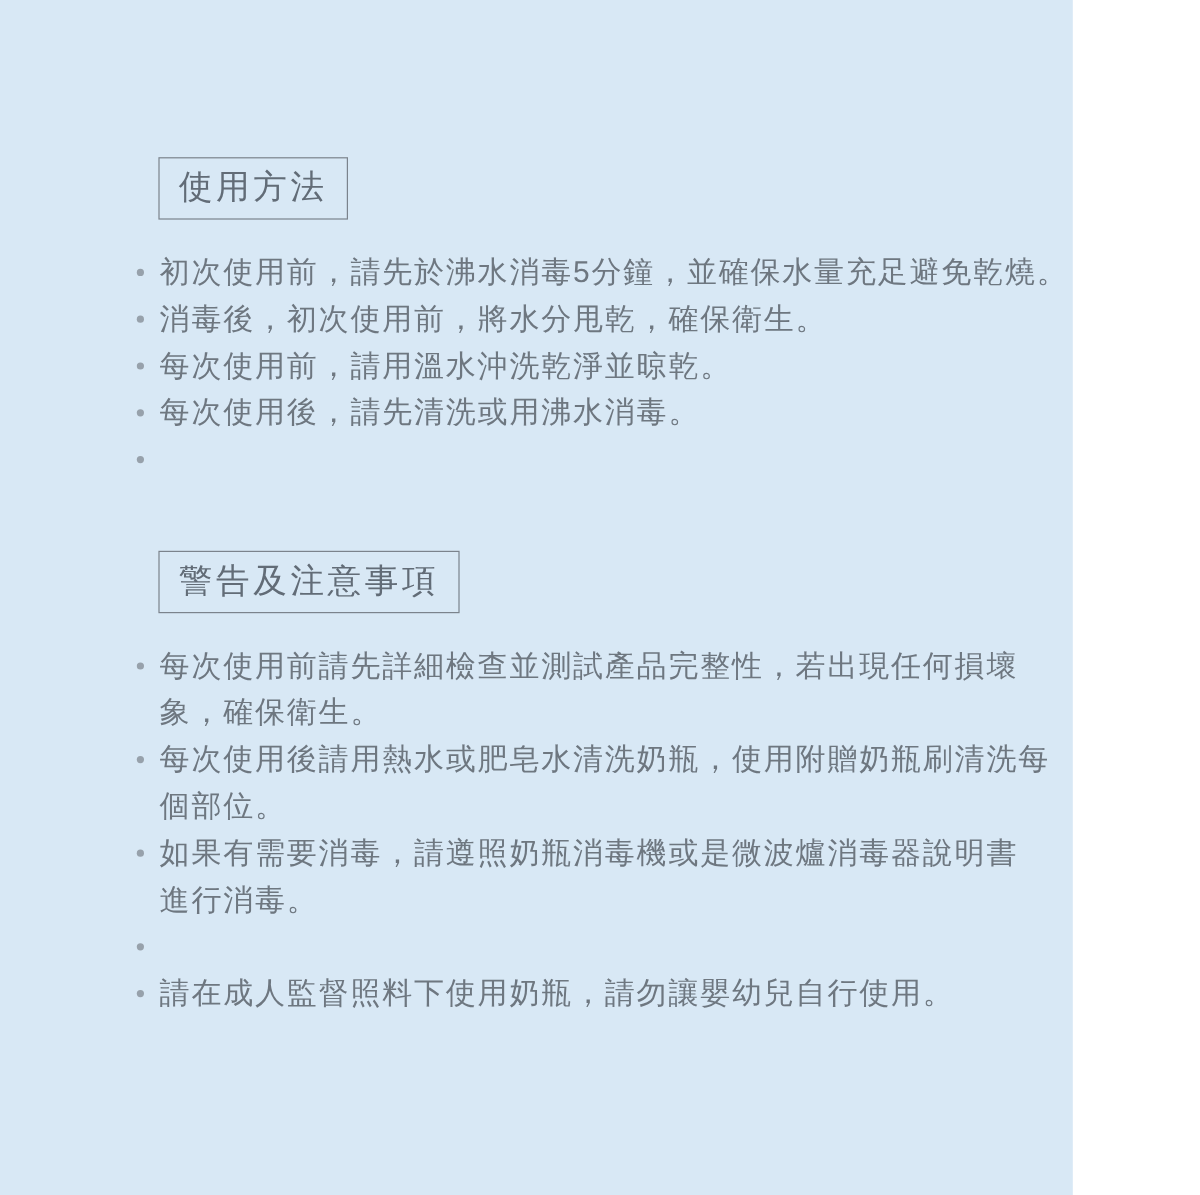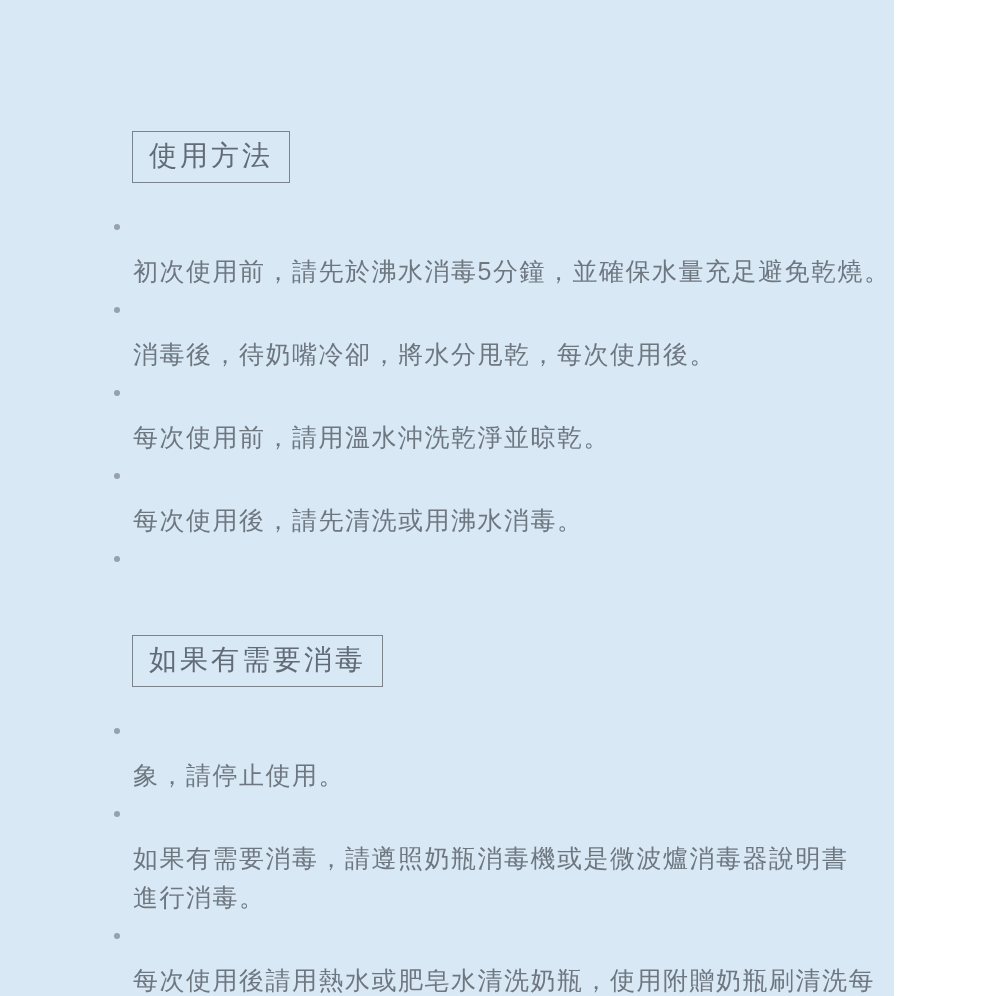--- a/index.html
+++ b/index.html
@@ -51,21 +51,20 @@
     width: 6px;
     height: 6px;
     border-radius: 50%;
     background: #97a1ab;
   }
   .item-text {
     color: #6e7780;
     font-size: 25px;
     line-height: 39px;
     letter-spacing: 1.5px;
-    margin-top: 44px;
   }
   .item-line { white-space: nowrap; }
   .section-warning { margin-top: 56px; }
 </style>
 </head>
 <body>
 
 <div class="page">
 
   <div class="section section-usage">
@@ -75,21 +74,21 @@
     <ul class="bullet-list">
         <li class="bullet-item">
           <span class="bullet-dot"></span>
           <div class="item-text">
             <div class="item-line">初次使用前，請先於沸水消毒5分鐘，並確保水量充足避免乾燒。</div>
           </div>
         </li>
         <li class="bullet-item">
           <span class="bullet-dot"></span>
           <div class="item-text">
-            <div class="item-line">消毒後，待奶嘴冷卻，將水分甩乾，每次使用後。</div>
+            <div class="item-line">消毒後，初次使用前，將水分甩乾，確保衛生。</div>
           </div>
         </li>
         <li class="bullet-item">
           <span class="bullet-dot"></span>
           <div class="item-text">
             <div class="item-line">每次使用前，請用溫水沖洗乾淨並晾乾。</div>
           </div>
         </li>
         <li class="bullet-item">
           <span class="bullet-dot"></span>
@@ -98,42 +97,49 @@
           </div>
         </li>
         <li class="bullet-item">
           <span class="bullet-dot"></span>
         </li>
       </ul>
   </div>
 
   <div class="section section-warning">
     <div class="section-title-box">
-      <h2 class="section-title">如果有需要消毒</h2>
+      <h2 class="section-title">警告及注意事項</h2>
     </div>
     <ul class="bullet-list">
         <li class="bullet-item">
           <span class="bullet-dot"></span>
           <div class="item-text">
-            <div class="item-line">象，請停止使用。</div>
+            <div class="item-line">每次使用前請先詳細檢查並測試產品完整性，若出現任何損壞</div>
+            <div class="item-line">象，確保衛生。</div>
+          </div>
+        </li>
+        <li class="bullet-item">
+          <span class="bullet-dot"></span>
+          <div class="item-text">
+            <div class="item-line">每次使用後請用熱水或肥皂水清洗奶瓶，使用附贈奶瓶刷清洗每</div>
+            <div class="item-line">個部位。</div>
           </div>
         </li>
         <li class="bullet-item">
           <span class="bullet-dot"></span>
           <div class="item-text">
             <div class="item-line">如果有需要消毒，請遵照奶瓶消毒機或是微波爐消毒器說明書</div>
             <div class="item-line">進行消毒。</div>
           </div>
         </li>
         <li class="bullet-item">
           <span class="bullet-dot"></span>
-          <div class="item-text">
-            <div class="item-line">每次使用後請用熱水或肥皂水清洗奶瓶，使用附贈奶瓶刷清洗每</div>
-            <div class="item-line">個部位。</div>
-          </div>
         </li>
         <li class="bullet-item">
           <span class="bullet-dot"></span>
+          <div class="item-text">
+            <div class="item-line">請在成人監督照料下使用奶瓶，請勿讓嬰幼兒自行使用。</div>
+          </div>
         </li>
       </ul>
   </div>
 
 </div>
 
 </body></html>

